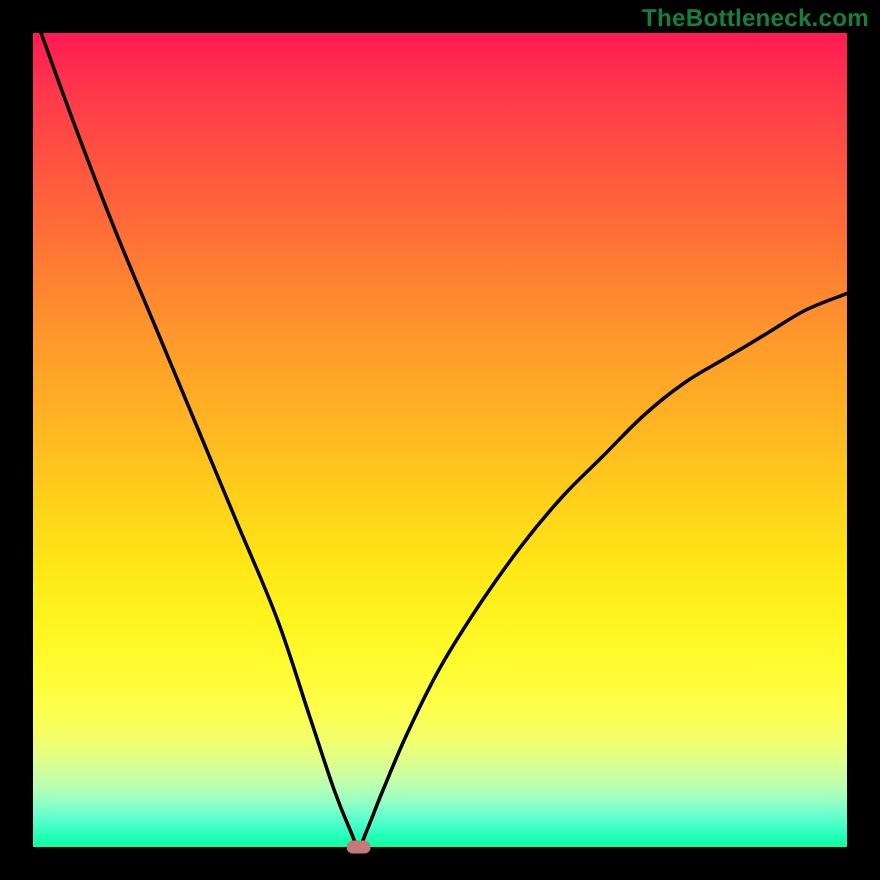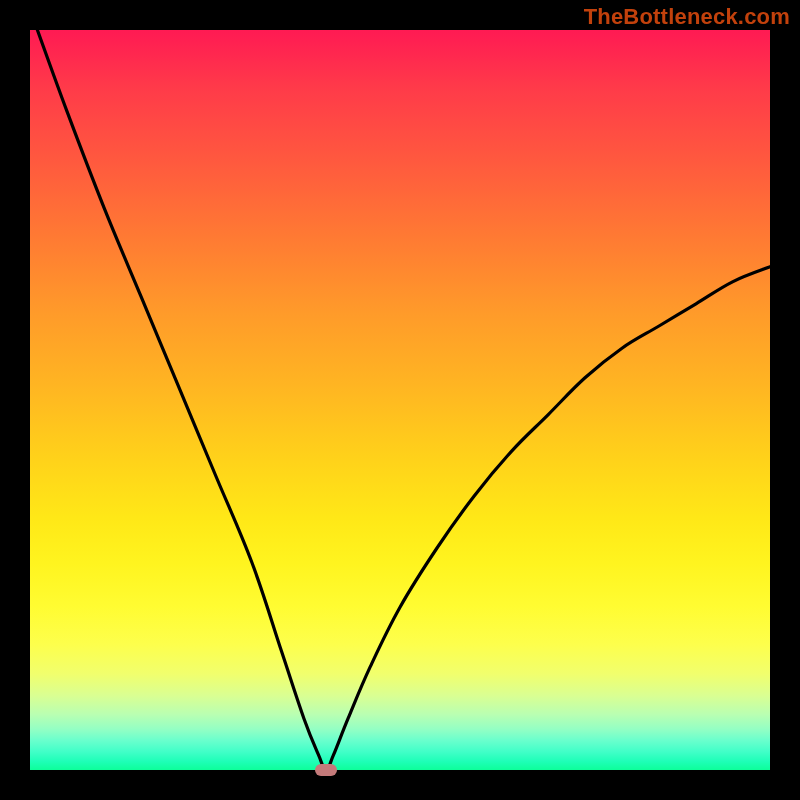--- a/index.html
+++ b/index.html
@@ -46,21 +46,21 @@
       #1fffb8 98.8%,
       #0dff99 100%
     );
   }
   .watermark {
     position: absolute;
     top: 4px;
     right: 10px;
     font-family: Arial, Helvetica, sans-serif;
     font-size: 22px;
-    color: #c2410c;
+    color: #15803d;
     font-weight: 600;
     letter-spacing: 0.2px;
     user-select: none;
   }
   svg.curve {
     position: absolute;
     left: 0;
     top: 0;
     width: 740px;
     height: 740px;

